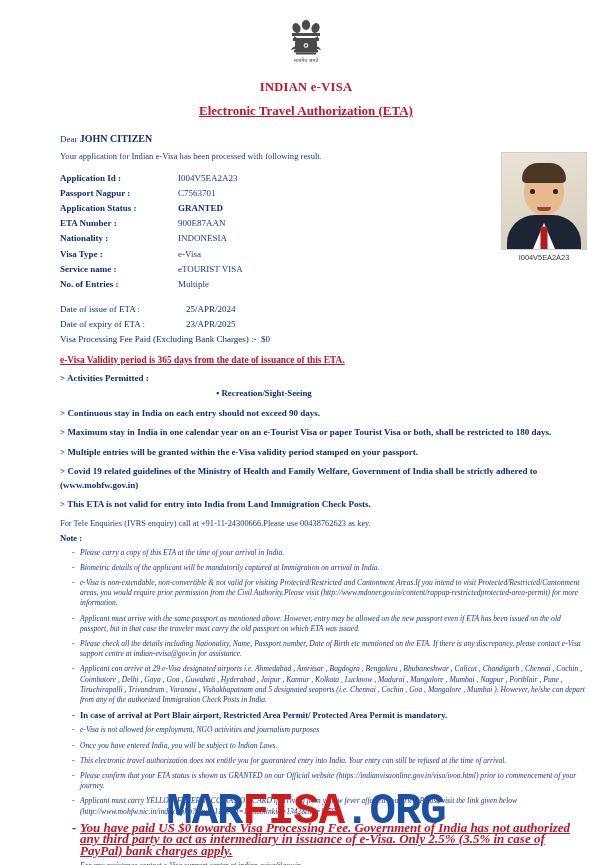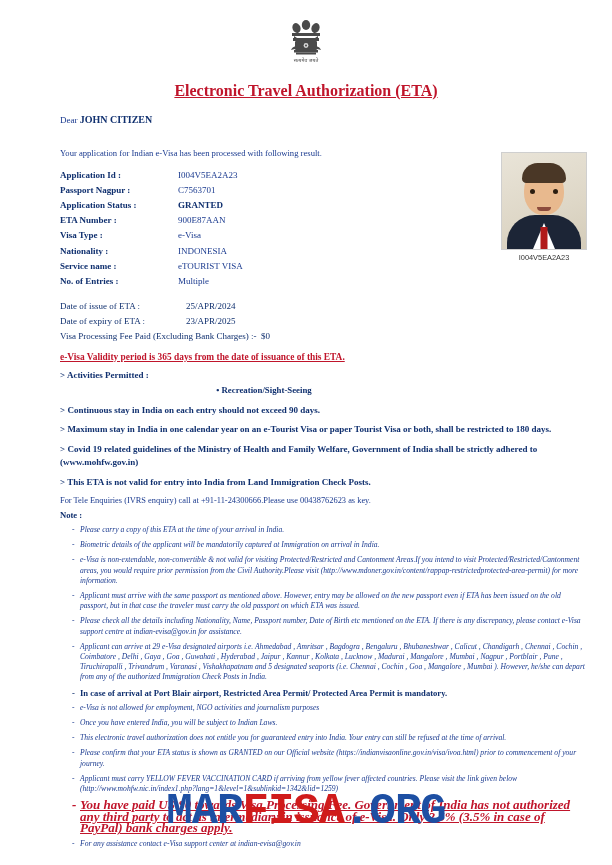--- a/index.html
+++ b/index.html
@@ -41,39 +41,39 @@
     color: #c0152b;
     font-weight: bold;
     font-size: 12.5px;
     letter-spacing: 0.3px;
     margin-top: 6px;
   }
   .title-sub {
     text-align: center;
     color: #c0152b;
     font-weight: bold;
-    font-size: 16px;
+    font-size: 13px;
     margin-top: 8px;
     text-decoration: underline;
   }
   .content {
     padding: 0 24px 0 60px;
     box-sizing: border-box;
     position: relative;
   }
   .dear {
     font-size: 9px;
     color: #1a3a8f;
     margin-top: 14px;
   }
   .dear b { font-size: 10px; color:#10306f; }
   .intro {
     font-size: 8.6px;
     color: #1a3a8f;
-    margin-top: 23px;
+    margin-top: 7px;
   }
   table.fields {
     margin-top: 9px;
     border-collapse: collapse;
     font-size: 9px;
   }
   table.fields td {
     padding: 2.6px 0;
     vertical-align: top;
     color: #10306f;
@@ -299,20 +299,21 @@
           <path d="M13 30 q-4 1 -5 4 q3 -1 5 -1z"></path>
           <path d="M33 30 q4 1 5 4 q-3 -1 -5 -1z"></path>
           <rect x="11" y="34" width="24" height="2.5"></rect>
           <rect x="13" y="36.5" width="20" height="2"></rect>
         </g>
         <text x="23" y="46" font-size="5" text-anchor="middle" fill="#4a4a4a" font-family="DejaVu Sans, sans-serif">सत्यमेव जयते</text>
       </svg>
     </span>
   </div>
 
+  <div class="title-main">INDIAN e-VISA</div>
   <div class="title-sub">Electronic Travel Authorization (ETA)</div>
 
   <div class="content">
 
     <div class="dear">
       <span>Dear</span>
       <b>JOHN CITIZEN</b>
     </div>
 
     <div class="intro">Your application for Indian e-Visa has been processed with following result.</div>
@@ -329,26 +330,26 @@
       </tr>
       <tr>
         <td class="flabel">Application Status :</td>
         <td class="fvalue">GRANTED</td>
       </tr>
       <tr>
         <td class="flabel">ETA Number :</td>
         <td class="fvalue plain">900E87AAN</td>
       </tr>
       <tr>
+        <td class="flabel">Nationality :</td>
+        <td class="fvalue plain">INDONESIA</td>
+      </tr>
+      <tr>
         <td class="flabel">Visa Type :</td>
         <td class="fvalue plain">e-Visa</td>
-      </tr>
-      <tr>
-        <td class="flabel">Nationality :</td>
-        <td class="fvalue plain">INDONESIA</td>
       </tr>
       <tr>
         <td class="flabel">Service name :</td>
         <td class="fvalue plain">eTOURIST VISA</td>
       </tr>
       <tr>
         <td class="flabel">No. of Entries :</td>
         <td class="fvalue plain">Multiple</td>
       </tr>
     </tbody>
@@ -366,20 +367,21 @@
       </div>
     </div>
 
     <div class="validity">e-Visa Validity period is 365 days from the date of issuance of this ETA.</div>
 
     <div class="bullets">
       <div class="b">&gt; Activities Permitted :</div>
       <div class="activity-line">• Recreation/Sight-Seeing</div>
       <div class="b">&gt; Continuous stay in India on each entry should not exceed 90 days.</div>
       <div class="b">&gt; Maximum stay in India in one calendar year on an e-Tourist Visa or paper Tourist Visa or both, shall be restricted to 180 days.</div>
+      <div class="b">&gt; Multiple entries will be granted within the e-Visa validity period stamped on your passport.</div>
       <div class="b">&gt; Covid 19 related guidelines of the Ministry of Health and Family Welfare, Government of India shall be strictly adhered to (www.mohfw.gov.in)</div>
       <div class="b">&gt; This ETA is not valid for entry into India from Land Immigration Check Posts.</div>
     </div>
 
     <div class="tele">For Tele Enquiries (IVRS enquiry) call at +91-11-24300666.Please use 00438762623 as key.</div>
 
     <div class="note-head">Note :</div>
 
     <ul class="notes">
       <li>Please carry a copy of this ETA at the time of your arrival in India.</li>

